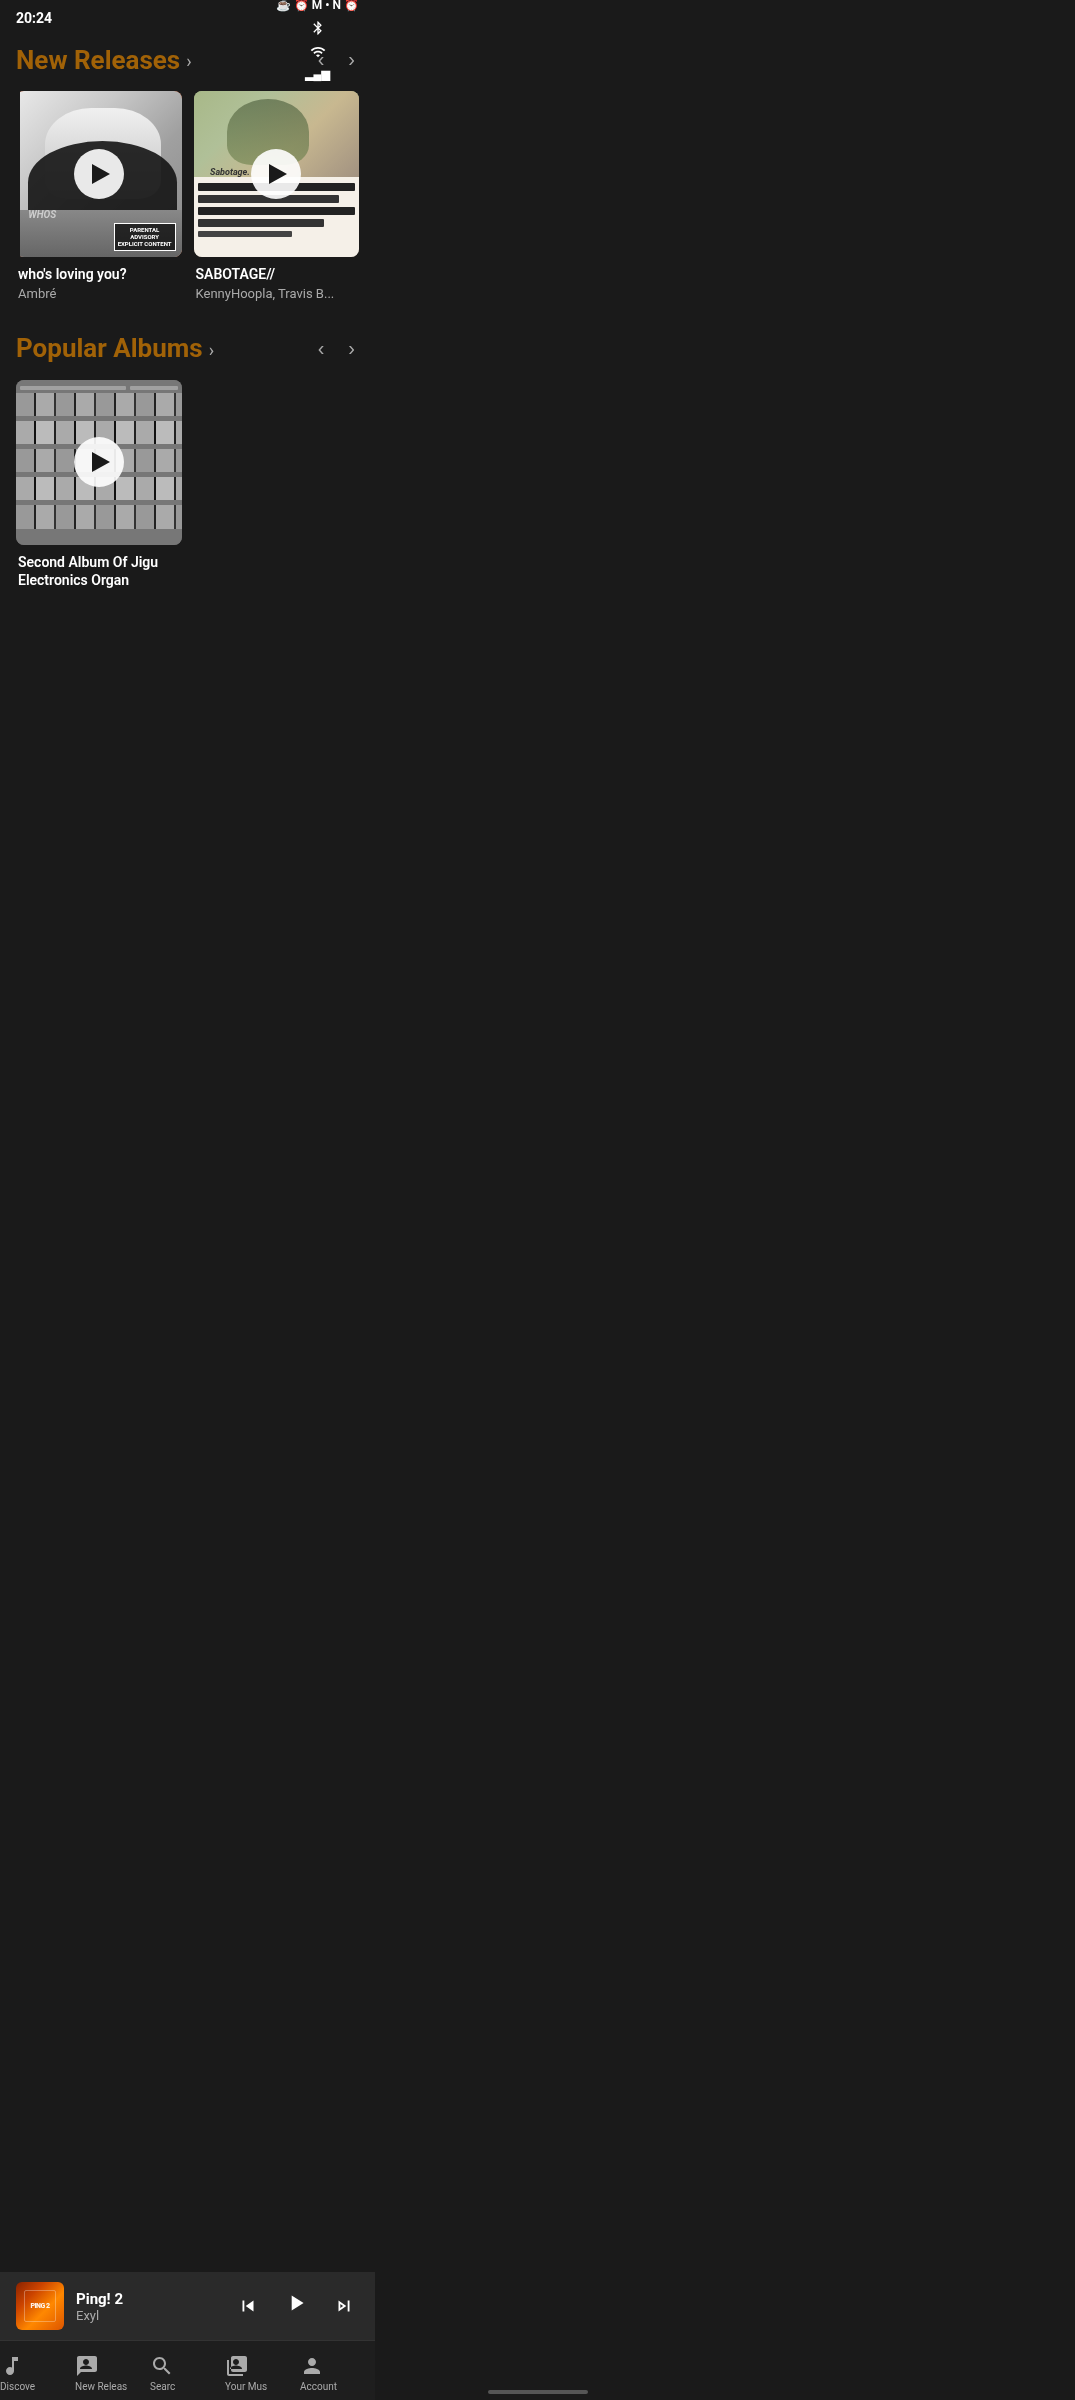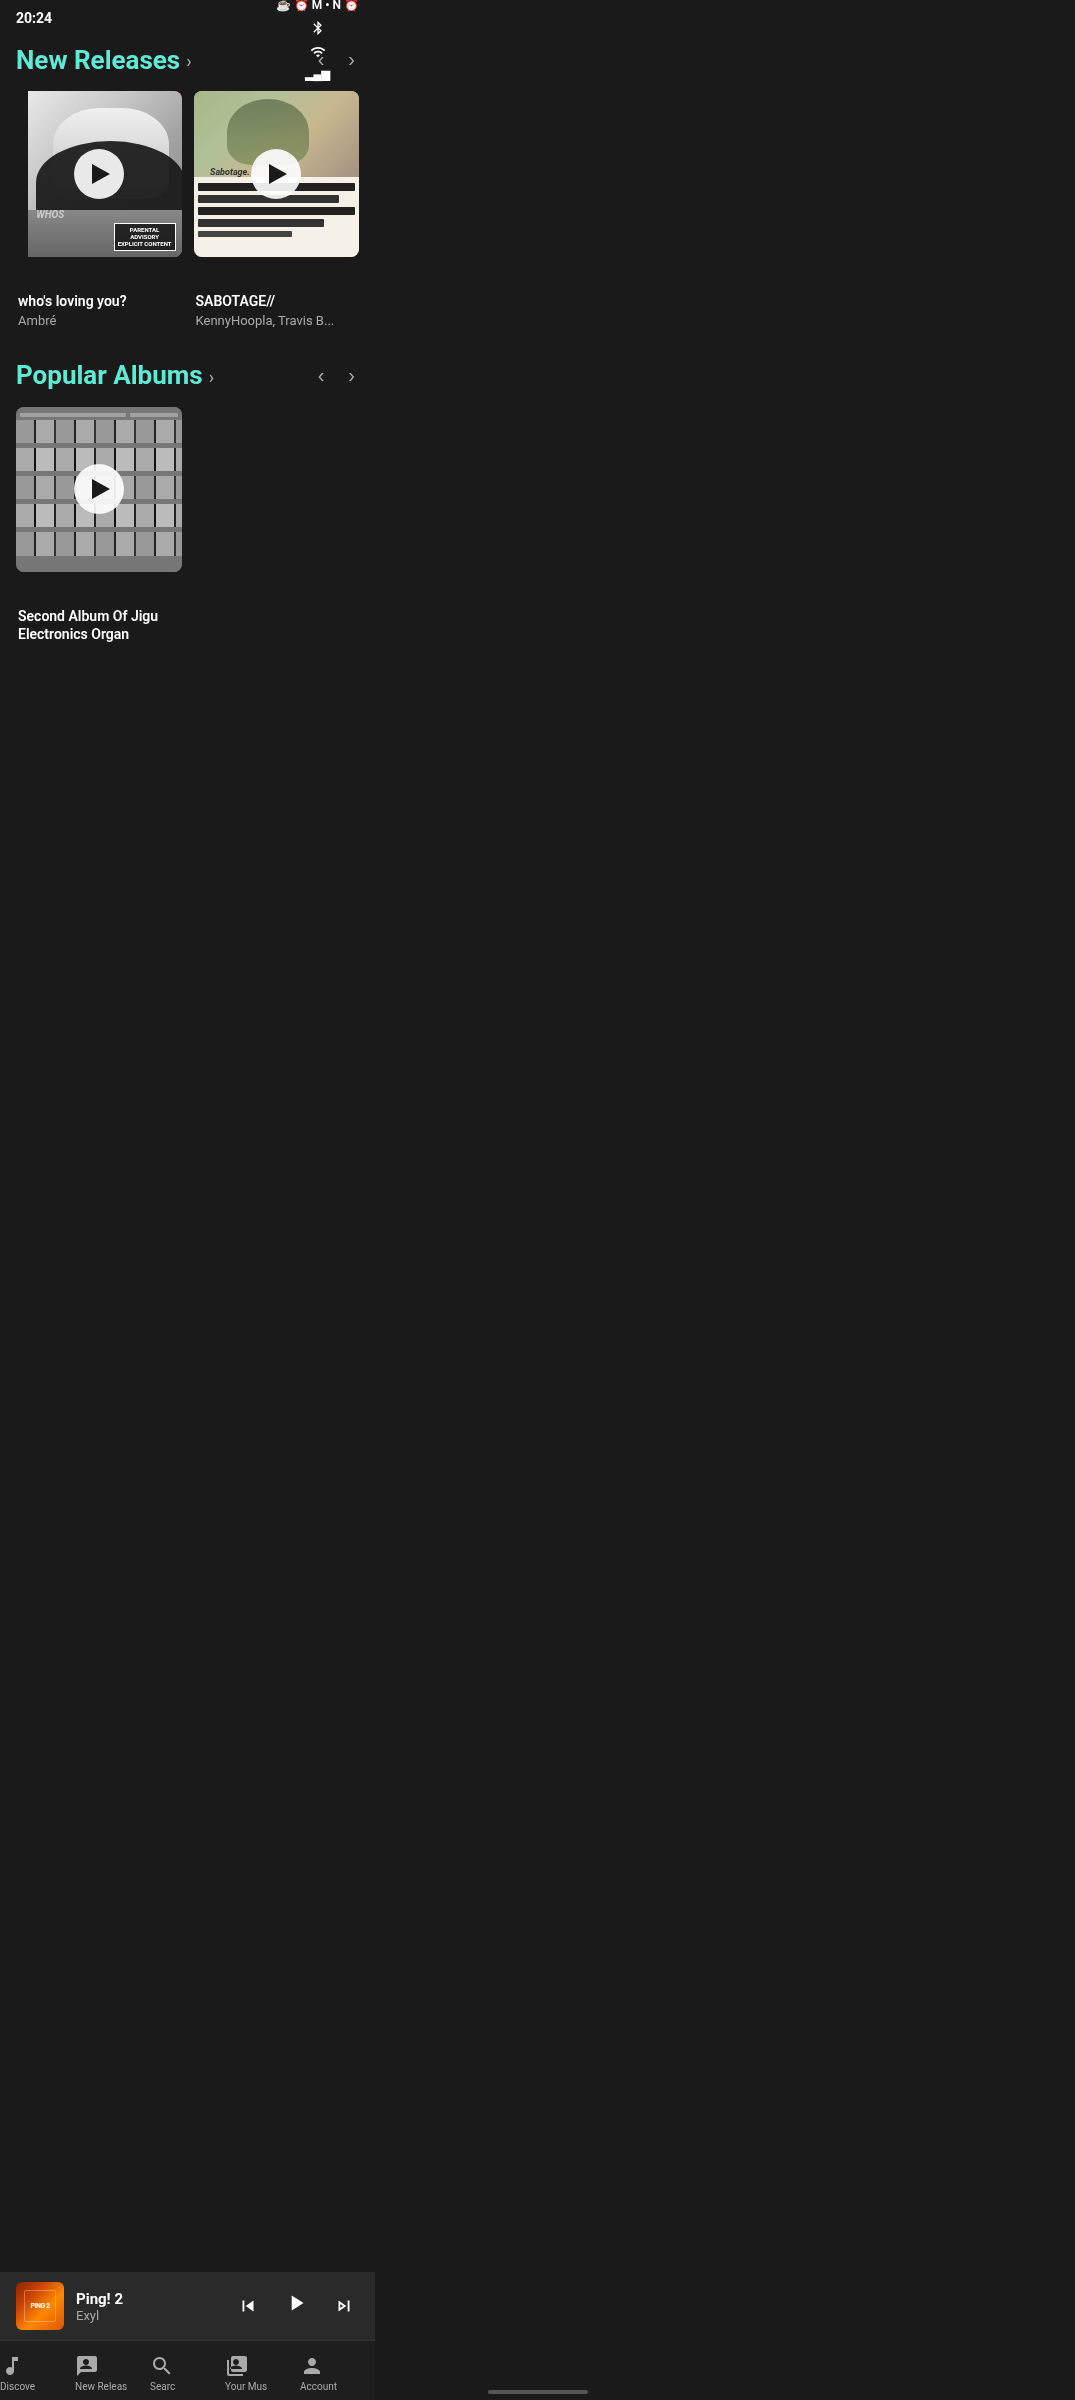--- a/index.html
+++ b/index.html
@@ -60,21 +60,21 @@
 
     .section-title-group {
       display: flex;
       align-items: center;
       gap: 6px;
     }
 
     .section-title {
       font-size: 26px;
       font-weight: 700;
-      color: #5eead4;
+      color: #a16207;
     }
 
     .section-arrow {
       font-size: 18px;
       color: #aaaaaa;
       margin-top: 2px;
     }
 
     .section-nav {
       display: flex;
@@ -96,21 +96,20 @@
       display: grid;
       grid-template-columns: 1fr 1fr;
       gap: 12px;
       padding: 0 16px;
     }
 
     .album-card {
       display: flex;
       flex-direction: column;
       cursor: pointer;
-      gap: 27px;
     }
 
     .album-art-wrapper {
       position: relative;
       width: 100%;
       padding-bottom: 100%;
       border-radius: 8px;
       overflow: hidden;
       margin-bottom: 8px;
     }
@@ -299,21 +298,21 @@
       width: 100px;
       height: 4px;
       background: #555555;
       border-radius: 2px;
       z-index: 200;
     }
 
     
     .bw-art-content {
       position: absolute;
-      top: 0; left: 12px; width: 100%; height: 100%;
+      top: 0; left: 4px; width: 100%; height: 100%;
       background: #c2410c;
       overflow: hidden;
     }
 
     
     .sabotage-art {
       position: absolute;
       top: 0; left: 0; width: 100%; height: 100%;
       background: linear-gradient(180deg, #a8b888 0%, #c4b090 50%, #888070 100%);
     }

